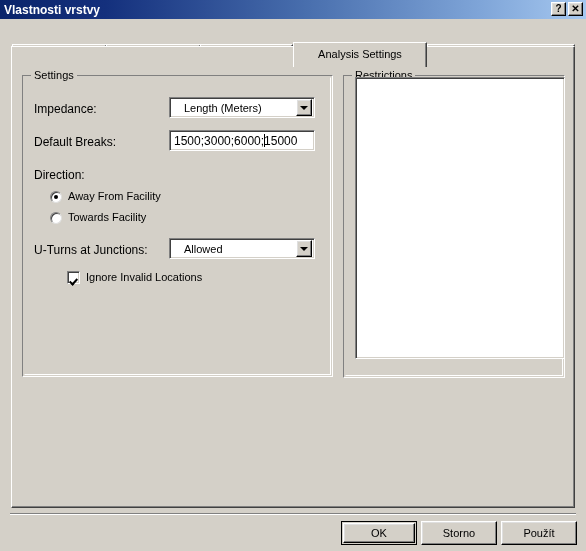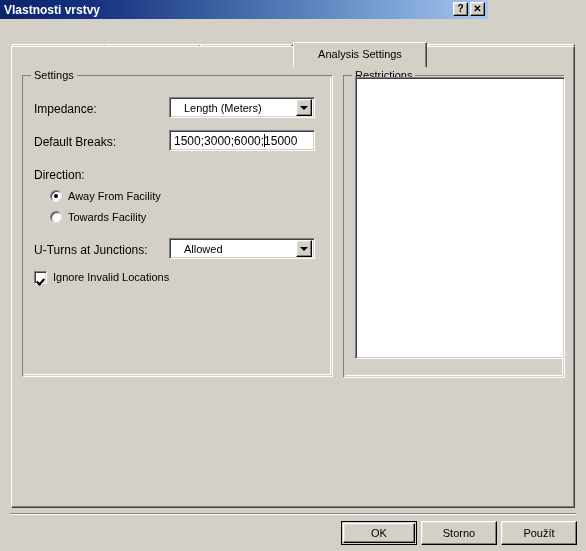--- a/index.html
+++ b/index.html
@@ -23,21 +23,21 @@
     left: 0; top: 0;
     width: 586px; height: 551px;
     background: #d4d0c8;
     box-sizing: border-box;
   }
 
   
   #titlebar {
     position: absolute;
     left: 0; top: 0;
-    width: 488px; height: 19px;
+    width: 586px; height: 19px;
     background: linear-gradient(to right, #0a246a 0%, #14307d 18%, #486ead 52%, #7fa5d8 82%, #a6c8f0 100%);
     display: flex;
     align-items: center;
   }
   #title-text {
     color: #fff;
     font-weight: bold;
     font-size: 12px;
     margin-left: 4px;
     letter-spacing: 0px;
@@ -225,21 +225,21 @@
     height: 13px;
     background: #000;
     vertical-align: -2px;
     margin: 0 -1px 0 0;
   }
 
   
   .radio-row {
     position: absolute;
     display: flex;
-    align-items: flex-start;
+    align-items: flex-end;
     cursor: default;
     white-space: nowrap;
   }
   .radio {
     width: 12px; height: 12px;
     border-radius: 50%;
     background: #ffffff;
     box-sizing: border-box;
     border: 1px solid #808080;
     border-right-color: #dfdfdf;
@@ -259,20 +259,21 @@
   }
   .radio-label { font-size: 11px; line-height: 13px; }
 
   
   .check-row {
     position: absolute;
     display: flex;
     align-items: flex-start;
     cursor: default;
     white-space: nowrap;
+    margin-left: 33px;
   }
   .checkbox {
     width: 13px; height: 13px;
     background: #ffffff;
     box-sizing: border-box;
     border: 1px solid;
     border-color: #808080 #ffffff #ffffff #808080;
     box-shadow: inset 1px 1px 0 #404040, inset -1px -1px 0 #d4d0c8;
     position: relative;
     flex: 0 0 auto;

